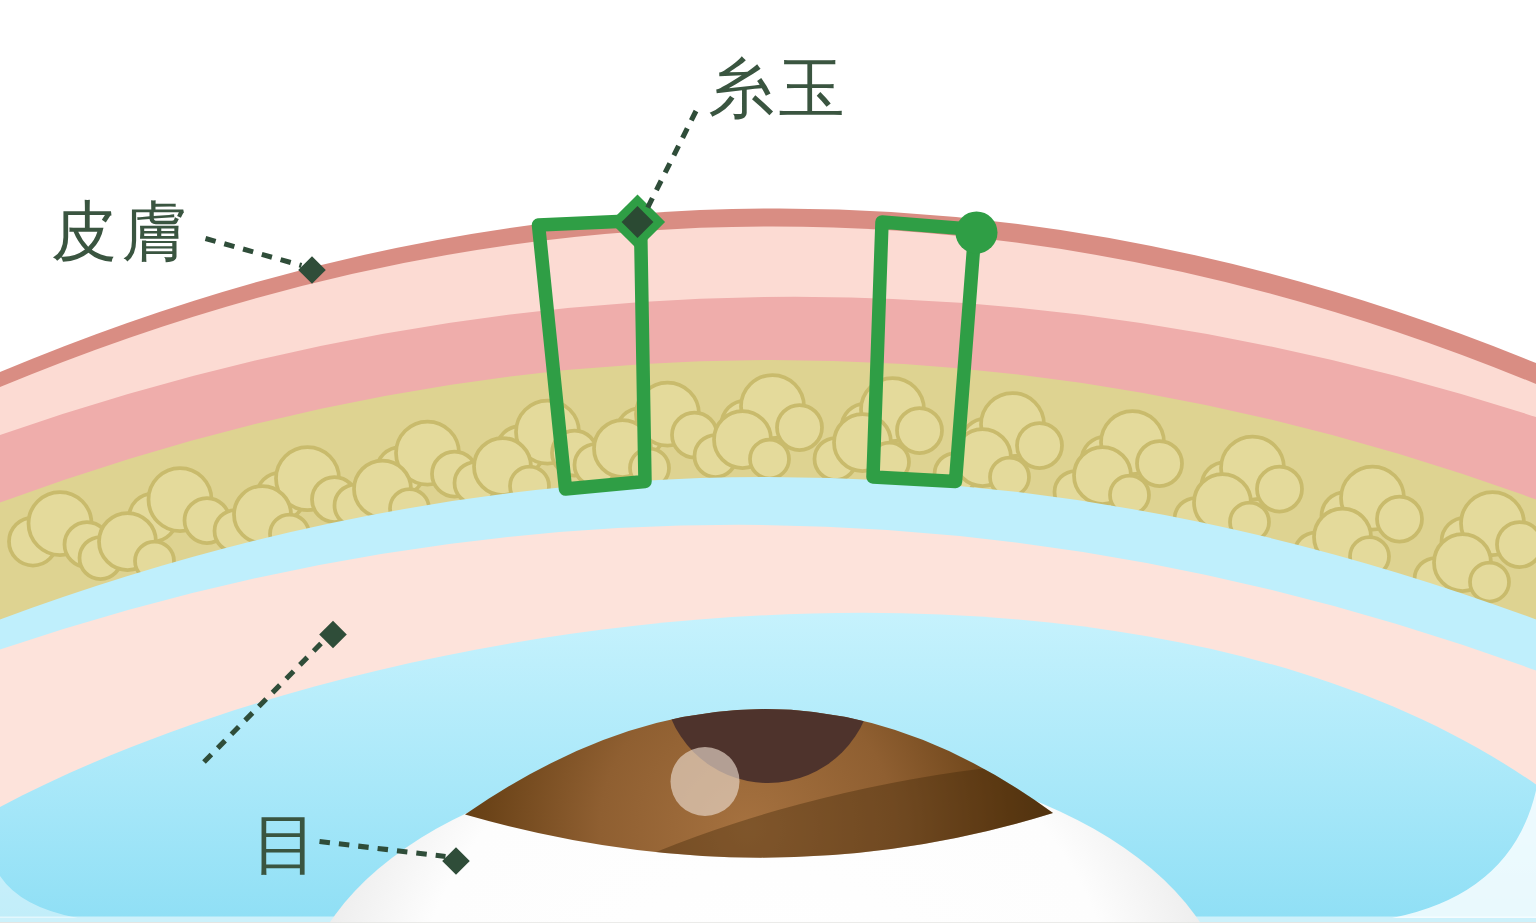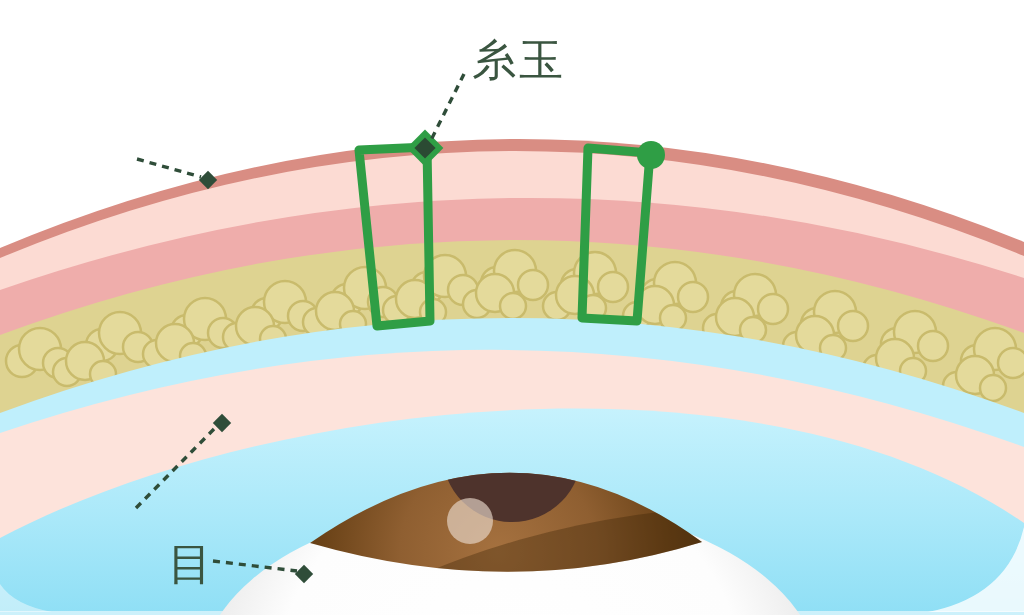--- a/index.html
+++ b/index.html
@@ -222,15 +222,16 @@
     <path d="M213,561 L297,571"></path>
   </g>
   <g fill="#2f4d39">
     <rect x="201.5" y="173.5" width="13" height="13" transform="rotate(45 208 180)"></rect>
     <rect x="215.5" y="416.5" width="13" height="13" transform="rotate(45 222 423)"></rect>
     <rect x="297.5" y="567.5" width="13" height="13" transform="rotate(45 304 574)"></rect>
   </g>
 </svg>
 
 <div class="layer-label lbl-itodama">糸玉</div>
+<div class="layer-label lbl-hifu">皮膚</div>
 <div class="layer-label lbl-me">目</div>
 
 </div>
 
 </body></html>

